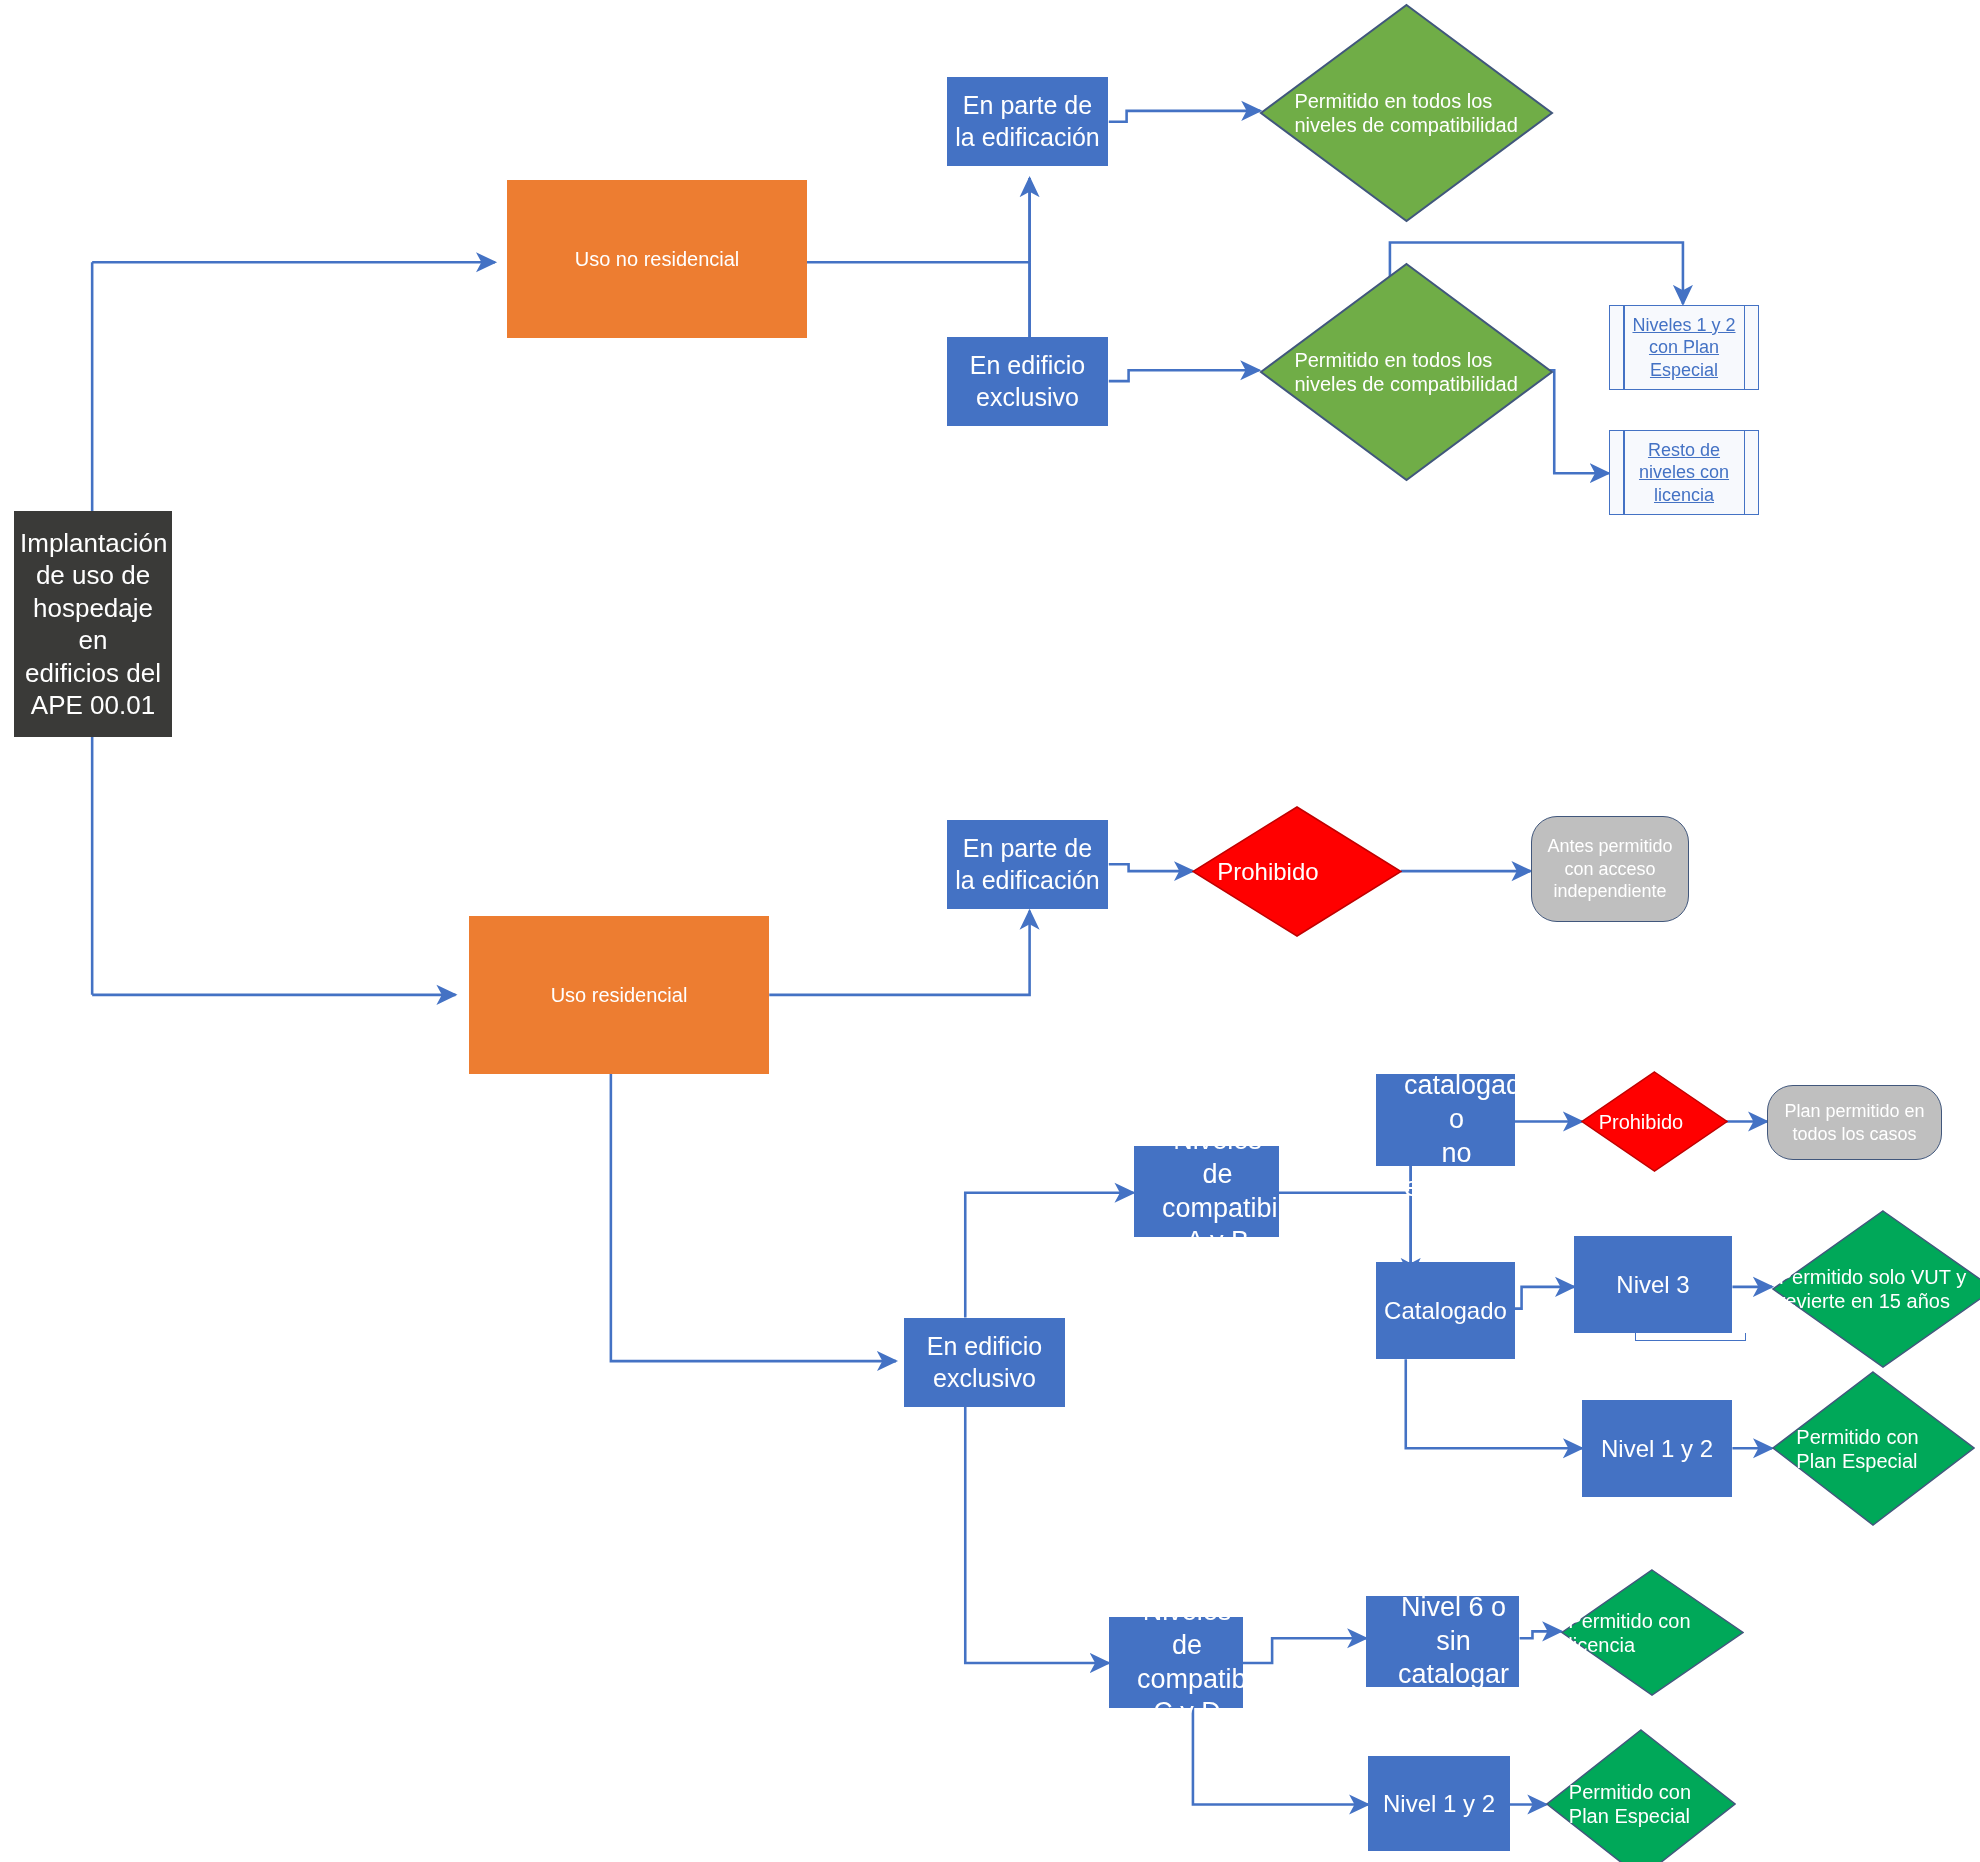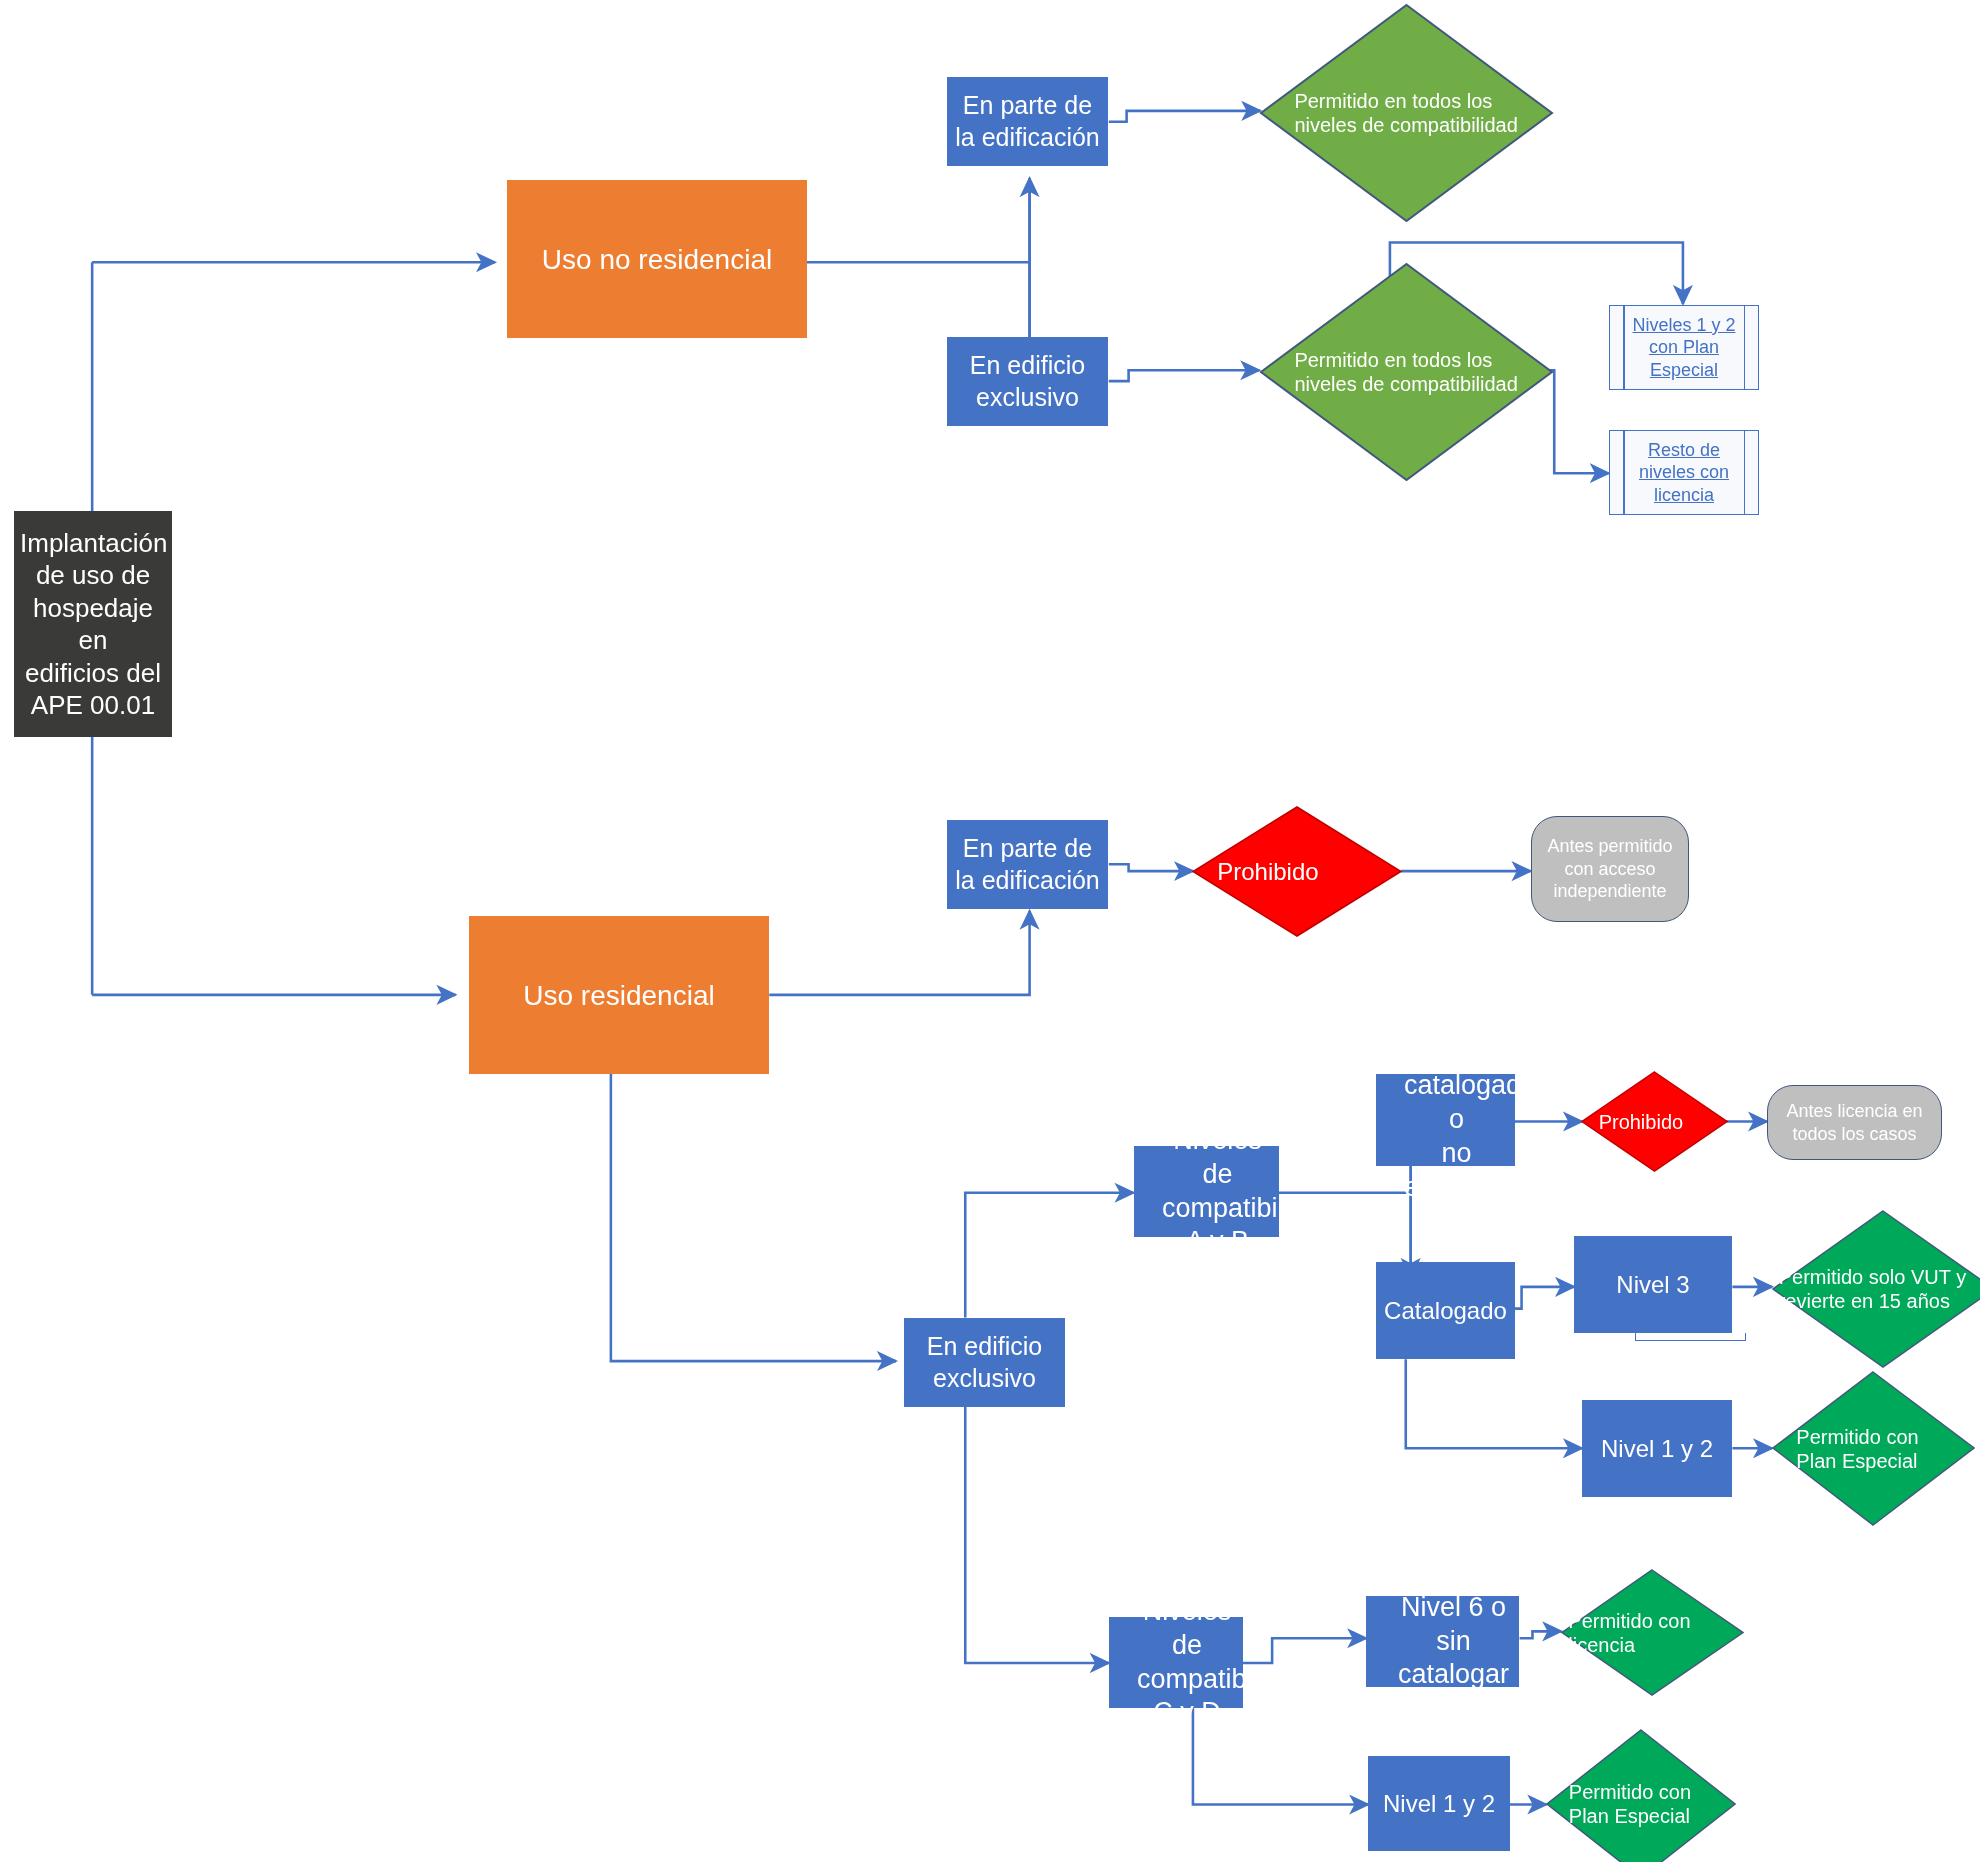--- a/index.html
+++ b/index.html
@@ -89,21 +89,21 @@
     position:absolute;
     left:12%;
     right:12%;
     top:50%;
     transform:translateY(-50%);
     text-align:left;
     color:#ffffff;
     white-space:pre-line;
     line-height:1.22;
   }
-  .fs28{ font-size:28px;align-items:center; }
+  .fs28{ font-size:20px;align-items:center; }
   .fs26{ font-size:26px; }
   .fs25{ font-size:25px; }
   .fs24{ font-size:24px; }
   .fs22{ font-size:27px;padding-left:22px; }
   .fs20{ font-size:20px; }
   .fs18{ font-size:18px; }
   
   .strip{
     position:absolute;
     background:#ffffff;
@@ -271,21 +271,21 @@
   </div>
 
   <div class="diamond" style="left:1581px; top:1071px; width:147px; height:101px;">
     <svg viewBox="0 0 148 102" preserveAspectRatio="none">
       <polygon points="74,1 147,51 74,101 1,51" fill="#FF0000" stroke="#C00000" stroke-width="1.5"></polygon>
     </svg>
     <span class="lbl fs20">Prohibido</span>
   </div>
 
   <div class="node term fs18" style="left:1767px; top:1085px; width:175px; height:75px;">
-    <span class="lbl">Antes licencia en
+    <span class="lbl">Plan permitido en
 todos los casos</span>
   </div>
 
   <div class="node rect-blue fs24" style="left:1376px; top:1262px; width:139px; height:97px;">
     <span class="lbl">Catalogado</span>
   </div>
 
   <div class="node rect-blue fs24" style="left:1574px; top:1236px; width:158px; height:97px;">
     <span class="lbl">Nivel 3</span>
   </div>

